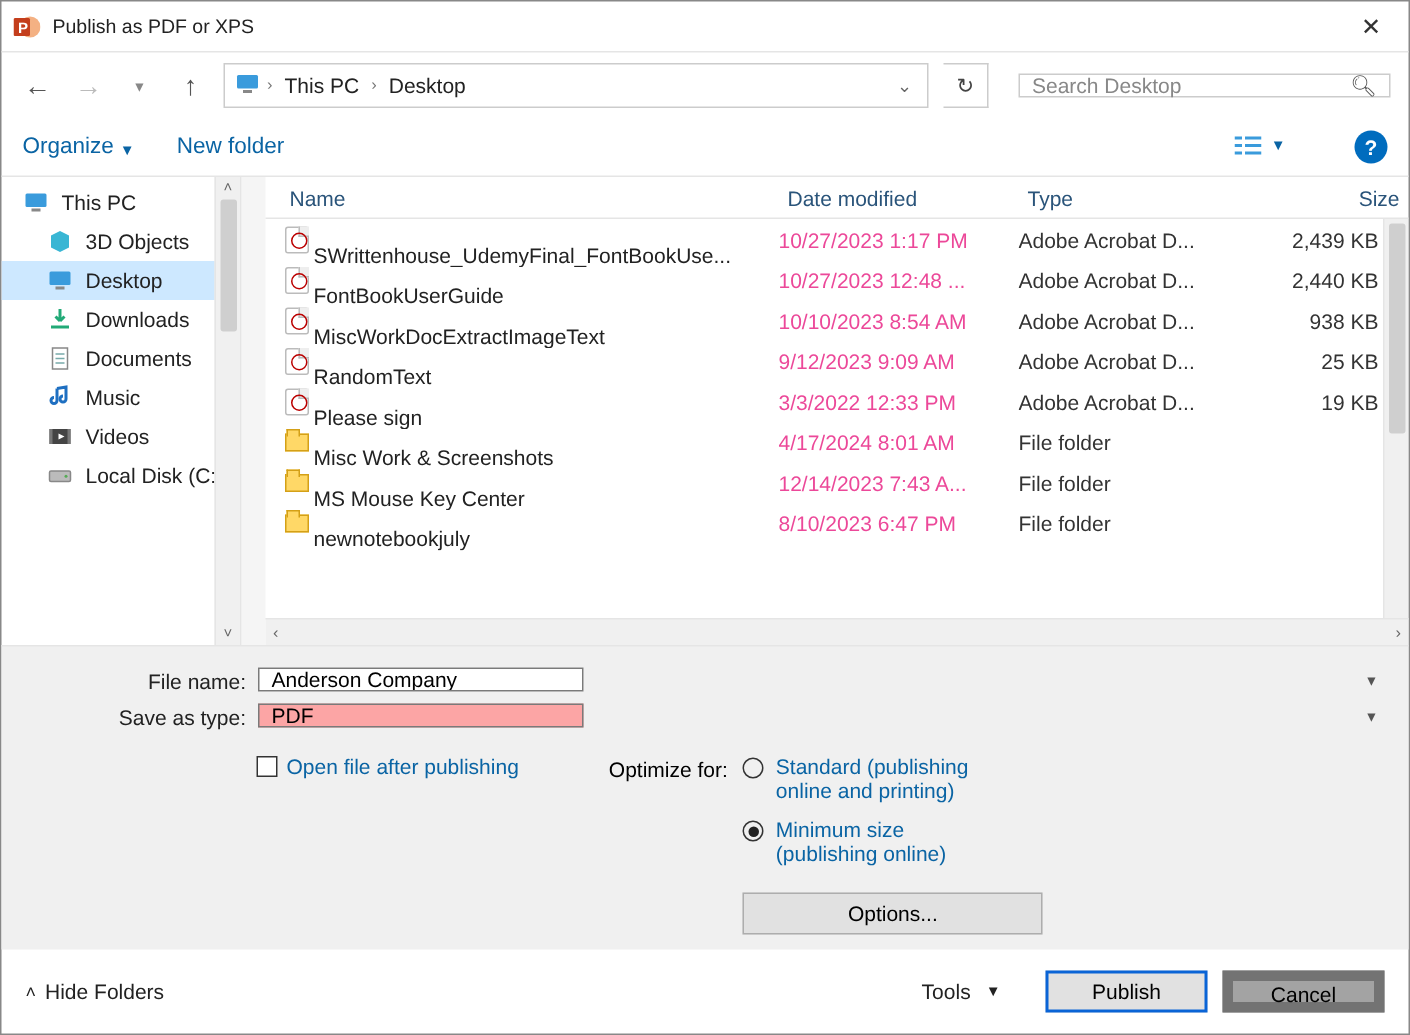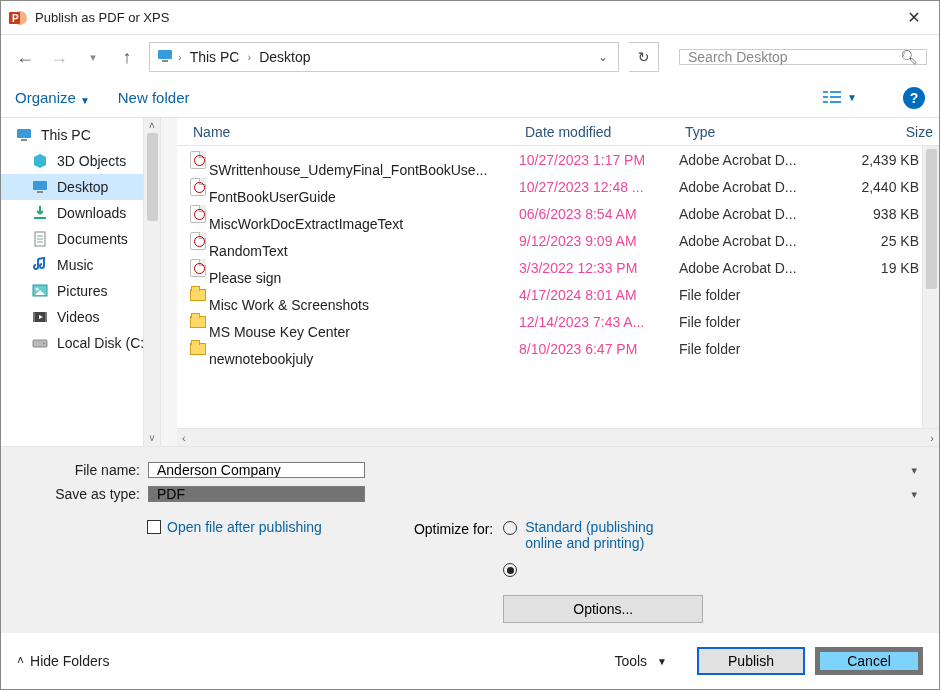--- a/index.html
+++ b/index.html
@@ -99,54 +99,54 @@
 .row .dm{width:160px;color:#ec4899;white-space:nowrap;overflow:hidden;text-overflow:ellipsis;}
 .row .tp{width:170px;color:#333;white-space:nowrap;overflow:hidden;text-overflow:ellipsis;}
 .row .sz{width:90px;text-align:right;padding-right:20px;color:#333;}
 .fp-scroll{position:absolute;right:0;top:0;width:17px;height:100%;background:#f0f0f0;border-left:1px solid #e5e5e5;}
 .fp-scroll .thumb{width:11px;height:140px;background:#cfcfcf;margin:3px auto 0;border-radius:2px;}
 .hscroll{height:18px;background:#f0f0f0;border-top:1px solid #e5e5e5;display:flex;align-items:center;justify-content:space-between;padding:0 2px;}
 .hscroll .arr{font-size:11px;color:#666;padding:0 3px;}
 .hscroll .track{flex:1;height:12px;position:relative;}
 
 .bottom{
-  border-top:1px solid #e5e5e5;padding:14px 16px 10px 4px;background:#f0f0f0;
+  border-top:1px solid #e5e5e5;padding:14px 16px 10px 28px;background:#f0f0f0;
   display:flex;flex-direction:column;gap:6px;
 }
 .formrow{display:flex;align-items:center;gap:8px;}
 .formrow .lbl{width:135px;text-align:right;font-size:14px;color:#222;}
 .formrow input.combo{
   flex:1;height:16px;border:1px solid #7a7a7a;padding:0 26px 0 8px;font-size:14px;
   background:#fff;
 }
 .formrow .combo-wrap{flex:1;position:relative;}
 .formrow .combo-wrap .caret{
   position:absolute;right:6px;top:50%;transform:translateY(-50%);font-size:11px;color:#555;
 }
-.formrow .combo.gray{background:#737373;}
-.optrow{display:flex;align-items:flex-start;padding:10px 0 0 142px;gap:80px;font-size:14px;}
+.formrow .combo.gray{background:#fca5a5;}
+.optrow{display:flex;align-items:flex-start;padding:10px 0 0 142px;gap:60px;font-size:14px;}
 .check{display:flex;align-items:center;gap:6px;}
 .checkbox{width:14px;height:14px;border:1px solid #333;background:#fff;}
 .linkish{color:#0a64a4;}
 .optgroup{display:flex;flex-direction:column;gap:10px;}
 .optline{display:flex;align-items:flex-start;gap:8px;}
 .radio{width:14px;height:14px;border:1px solid #333;border-radius:50%;display:flex;align-items:center;justify-content:center;margin-top:2px;}
 .radio .dot{width:7px;height:7px;border-radius:50%;background:#222;}
 .options-btn{
   width:200px;height:28px;border:1px solid #adadad;background:#e1e1e1;
   margin-top:8px;font-size:14px;
 }
 .footer{
   display:flex;align-items:center;padding:14px 16px;gap:10px;
 }
 .footer .hidef{display:flex;align-items:center;gap:6px;font-size:14px;color:#222;}
 .footer .fspacer{flex:1;}
 .footer .tools{font-size:14px;color:#222;display:flex;align-items:center;gap:10px;margin-right:20px;}
 .btn{
-  width:108px;height:28px;border:5px solid #737373;background:#7dd3fc;font-size:14px;
+  width:108px;height:28px;border:7px solid #737373;background:#a3a3a3;font-size:14px;
 }
 .btn.primary{border:2px solid #0a64d6;background:#e1e1e1;}
 
 .monitor-svg{fill:#3a9bdc;}
 .folder-box{width:16px;height:12px;background:#ffd867;border:1px solid #d4a017;position:relative;}
 .folder-box::before{content:"";position:absolute;top:-4px;left:0;width:7px;height:4px;background:#ffd867;border:1px solid #d4a017;border-bottom:0;}
 .pdf-ico{width:16px;height:18px;border:1px solid #bbb;border-radius:2px;position:relative;background:#fff;}
 .pdf-ico::after{content:"";position:absolute;left:3px;top:3px;width:9px;height:9px;border-radius:50%;border:1px solid #b00;}
 .pdf-ico::before{content:"";position:absolute;right:-1px;top:-1px;width:6px;height:6px;background:#eee;border-left:1px solid #bbb;border-bottom:1px solid #bbb;}
 </style>
@@ -269,30 +269,20 @@
               <svg width="18" height="18" viewBox="0 0 18 18">
                 <path d="M7 3v8a2 2 0 11-2-2" stroke="#1e6fc1" stroke-width="2" fill="none"></path>
                 <path d="M7 3l6-1v8a2 2 0 11-2-2" stroke="#1e6fc1" stroke-width="2" fill="none"></path>
               </svg>
             </span>
             <span>Music</span>
           </div>
           <div class="item">
             <span class="ico">
               <svg width="18" height="18" viewBox="0 0 18 18">
-                <rect x="2" y="3" width="14" height="11" fill="#6cc" stroke="#399"></rect>
-                <circle cx="6" cy="7" r="1.5" fill="#fff"></circle>
-                <polygon points="4,13 9,8 14,13" fill="#fff"></polygon>
-              </svg>
-            </span>
-            <span>Pictures</span>
-          </div>
-          <div class="item">
-            <span class="ico">
-              <svg width="18" height="18" viewBox="0 0 18 18">
                 <rect x="2" y="4" width="14" height="10" fill="#444"></rect>
                 <polygon points="8,7 12,9 8,11" fill="#fff"></polygon>
                 <rect x="2" y="4" width="2" height="10" fill="#777"></rect>
                 <rect x="14" y="4" width="2" height="10" fill="#777"></rect>
               </svg>
             </span>
             <span>Videos</span>
           </div>
           <div class="item">
             <span class="ico">
@@ -338,21 +328,21 @@
               <span class="nm">FontBookUserGuide</span>
               <span class="dm">10/27/2023 12:48 ...</span>
               <span class="tp">Adobe Acrobat D...</span>
               <span class="sz">2,440 KB</span>
             </div>
             <div class="row">
               <span class="ic">
                 <span class="pdf-ico"></span>
               </span>
               <span class="nm">MiscWorkDocExtractImageText</span>
-              <span class="dm">06/6/2023 8:54 AM</span>
+              <span class="dm">10/10/2023 8:54 AM</span>
               <span class="tp">Adobe Acrobat D...</span>
               <span class="sz">938 KB</span>
             </div>
             <div class="row">
               <span class="ic">
                 <span class="pdf-ico"></span>
               </span>
               <span class="nm">RandomText</span>
               <span class="dm">9/12/2023 9:09 AM</span>
               <span class="tp">Adobe Acrobat D...</span>
@@ -422,30 +412,31 @@
         <span class="caret">▾</span>
       </div>
     </div>
 
     <div class="optrow">
       <span class="check">
         <span class="checkbox"></span>
         <span class="linkish">Open file after publishing</span>
       </span>
       <div style="display:flex;gap:10px;">
-        <span class="lbltxt" style="padding-top:2px;margin-left:12px;">Optimize for:</span>
+        <span class="lbltxt" style="padding-top:2px;">Optimize for:</span>
         <div class="optgroup">
           <div class="optline">
             <span class="radio"></span>
             <span class="linkish" style="width:150px;">Standard (publishing online and printing)</span>
           </div>
           <div class="optline">
             <span class="radio">
                 <span class="dot"></span>
               </span>
+            <span class="linkish" style="width:150px;">Minimum size (publishing online)</span>
           </div>
           <button class="options-btn">Options...</button>
         </div>
       </div>
     </div>
   </div>
 
   <div class="footer">
     <span class="hidef">
       <span style="font-size:12px;">˄</span>

